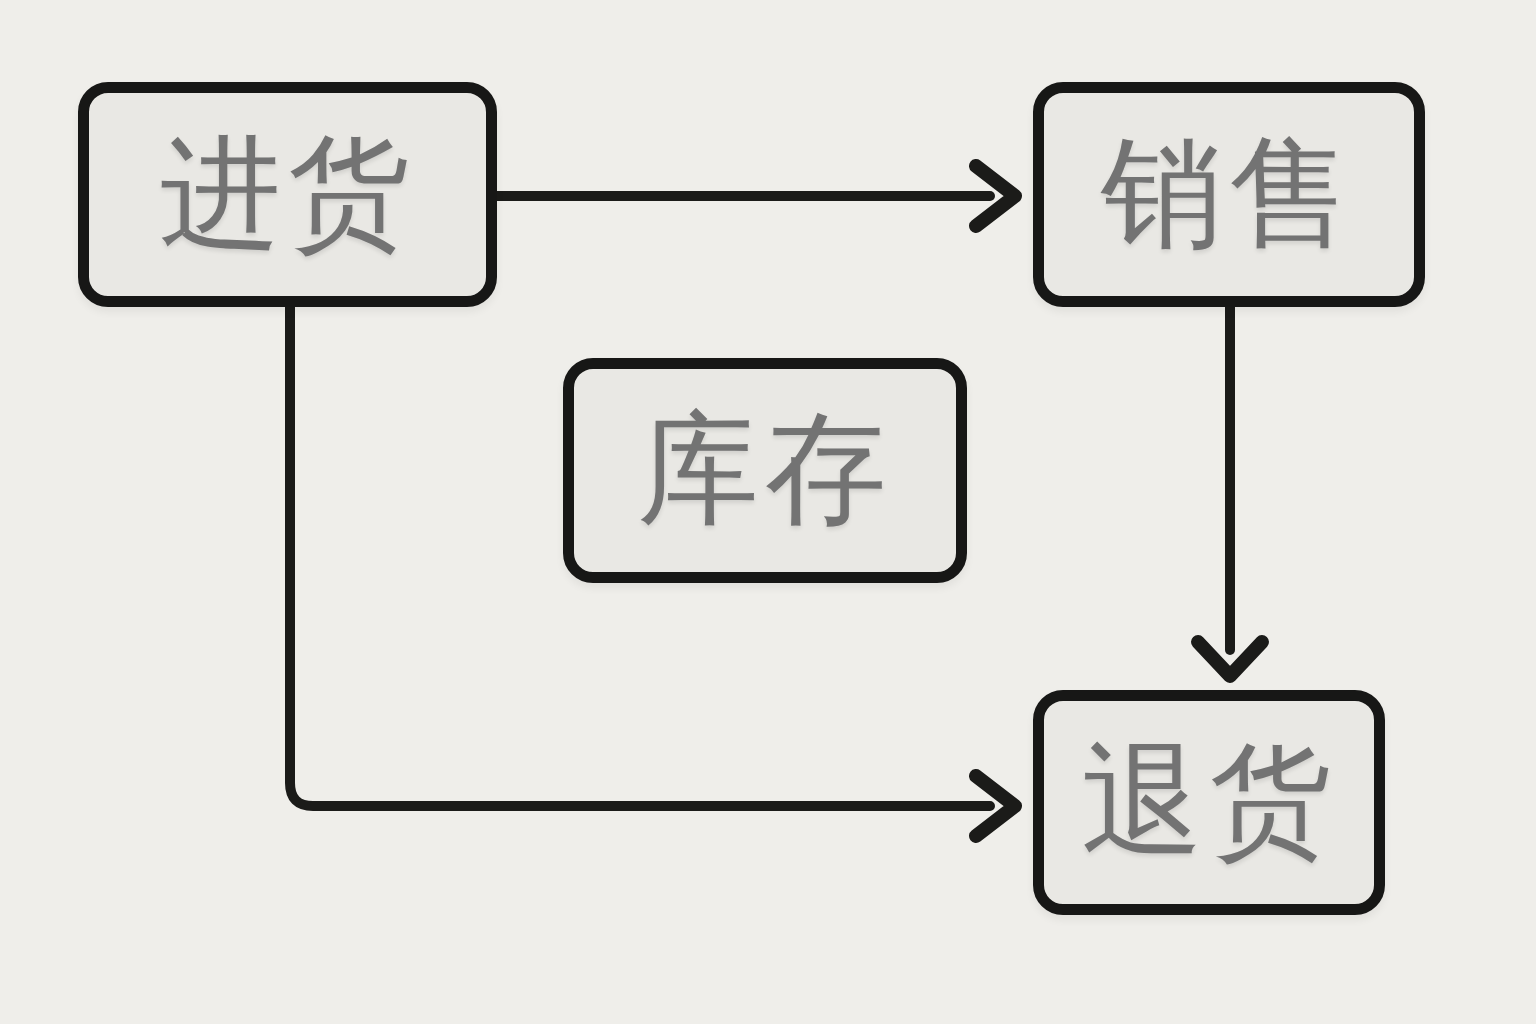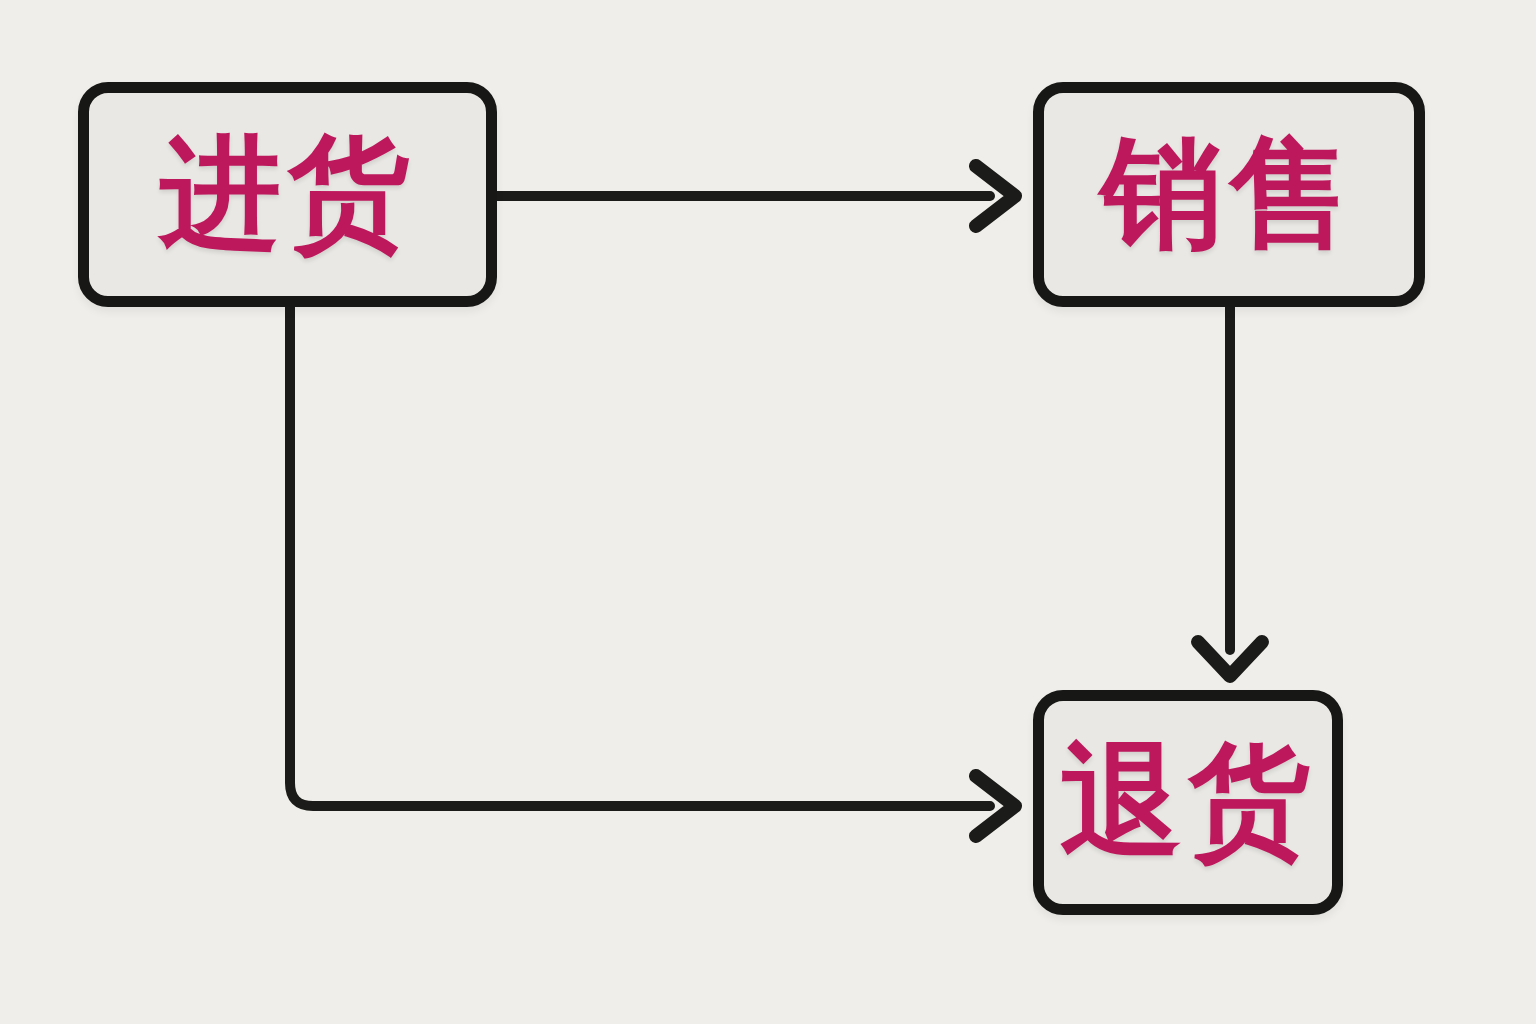--- a/index.html
+++ b/index.html
@@ -28,32 +28,32 @@
     background: #e9e8e4;
     border: 11px solid #171716;
     border-radius: 30px;
     display: flex;
     align-items: center;
     justify-content: center;
     box-shadow: 0 5px 8px rgba(0,0,0,0.06);
   }
   .node-label {
     font-size: 122px;
-    font-weight: 700;
-    color: #be185d;
+    font-weight: 400;
+    color: #737373;
     letter-spacing: 6px;
     line-height: 1;
     white-space: nowrap;
     transform: translateY(-2px);
     text-shadow: 0 3px 4px rgba(0,0,0,0.10);
   }
   .node-purchase  { left: 78px;   top: 82px;  width: 419px; height: 225px; }
   .node-sales     { left: 1033px; top: 82px;  width: 392px; height: 225px; align-items: center; }
   .node-inventory { left: 563px;  top: 358px; width: 404px; height: 225px; }
-  .node-returns   { left: 1033px; top: 690px; width: 310px; height: 225px; }
+  .node-returns   { left: 1033px; top: 690px; width: 352px; height: 225px; }
 
   .edge-line {
     fill: none;
     stroke: #1b1b19;
     stroke-width: 10;
     stroke-linecap: round;
     stroke-linejoin: round;
   }
   .edge-head {
     fill: none;
@@ -87,18 +87,21 @@
   </svg>
 
   <div class="node node-purchase">
     <span class="node-label">进货</span>
   </div>
 
   <div class="node node-sales">
     <span class="node-label">销售</span>
   </div>
 
+  <div class="node node-inventory">
+    <span class="node-label">库存</span>
+  </div>
 
   <div class="node node-returns">
     <span class="node-label">退货</span>
   </div>
 
 </div>
 
 </body></html>

